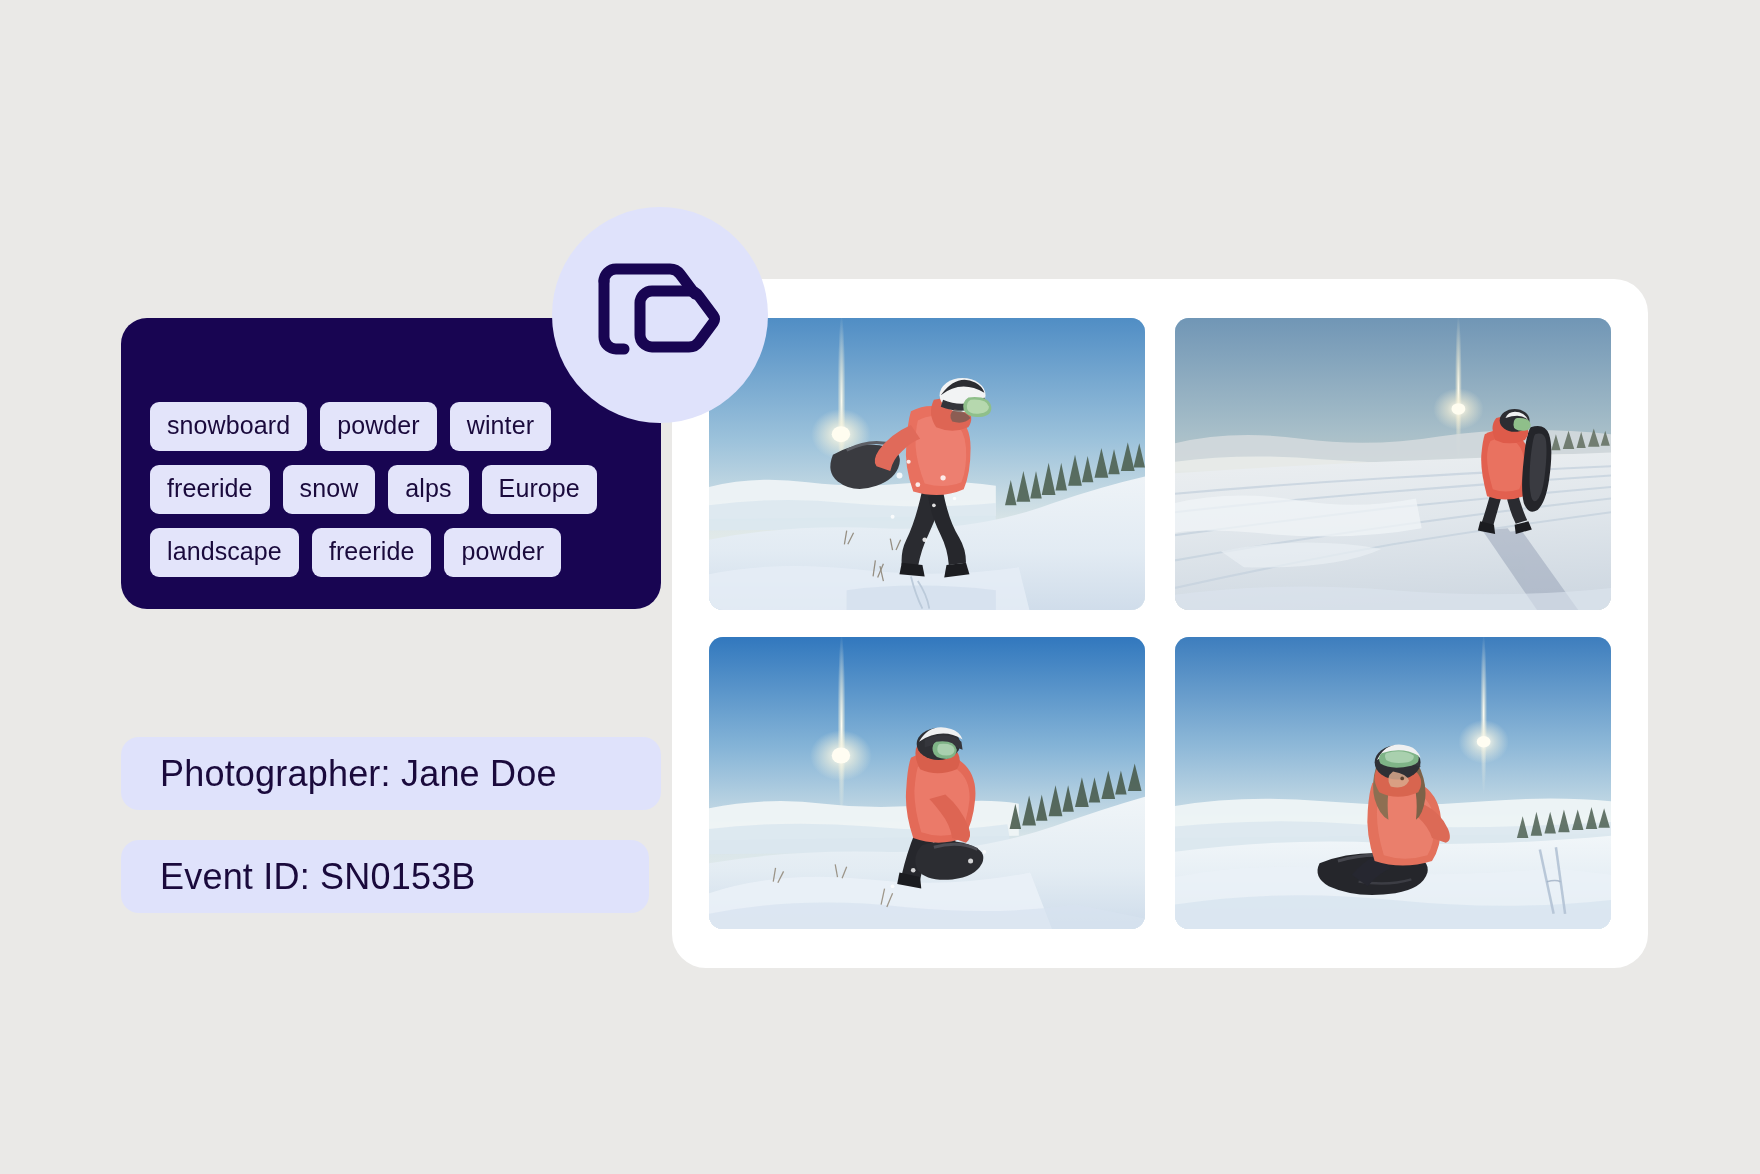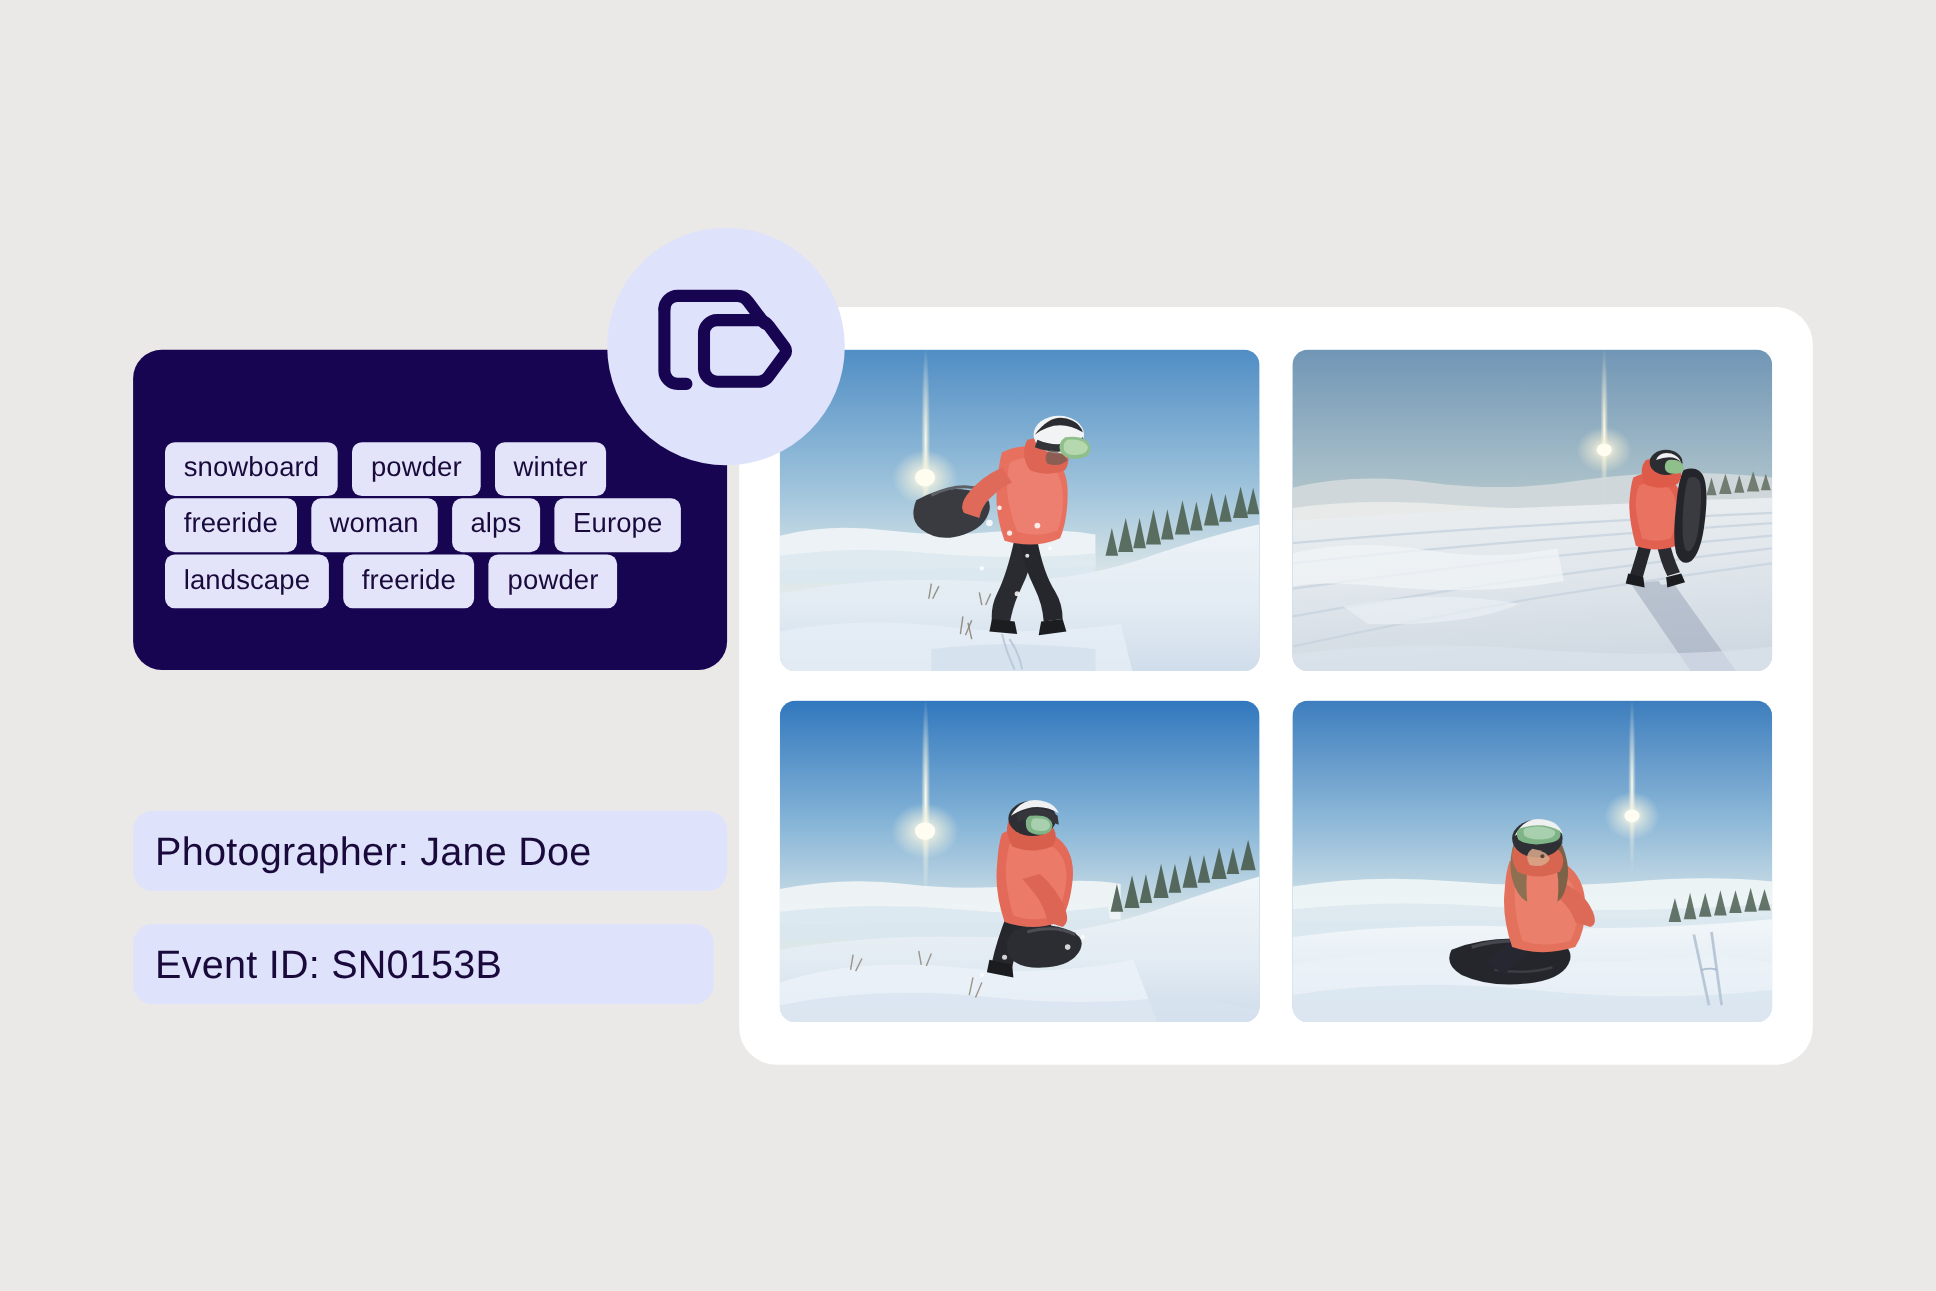--- a/index.html
+++ b/index.html
@@ -40,21 +40,21 @@
   #tag-rows {
     position: absolute;
     left: 29px;
     top: 84px;
     width: 520px;
   }
 
   .tag-row {
     display: flex;
     gap: 13px;
-    margin-bottom: 2px;
+    margin-bottom: 14px;
     text-align: right;
   }
 
   .tag-chip {
     background: #e3e4fa;
     color: #1a0a3c;
     border-radius: 9px;
     font-size: 25px;
     line-height: 1;
     padding: 11px 17px 13px 17px;
@@ -80,21 +80,21 @@
   #badge svg { display: block; }
 
   
   .meta-pill {
     position: absolute;
     left: 121px;
     background: #dfe2fb;
     border-radius: 18px;
     display: flex;
     align-items: center;
-    padding-left: 20px;
+    padding-left: 39px;
     color: #1a0a3c;
     font-size: 36px;
     letter-spacing: 0.2px;
     z-index: 2;
   }
   #meta-photographer {
     top: 737px;
     width: 540px;
     height: 73px;
   }
@@ -146,21 +146,21 @@
     <div id="tag-rows">
 
       <div class="tag-row">
         <span class="tag-chip">snowboard</span>
         <span class="tag-chip">powder</span>
         <span class="tag-chip">winter</span>
       </div>
 
       <div class="tag-row">
         <span class="tag-chip">freeride</span>
-        <span class="tag-chip">woman</span>
+        <span class="tag-chip">snow</span>
         <span class="tag-chip">alps</span>
         <span class="tag-chip">Europe</span>
       </div>
 
       <div class="tag-row">
         <span class="tag-chip">landscape</span>
         <span class="tag-chip">freeride</span>
         <span class="tag-chip">powder</span>
       </div>
 

